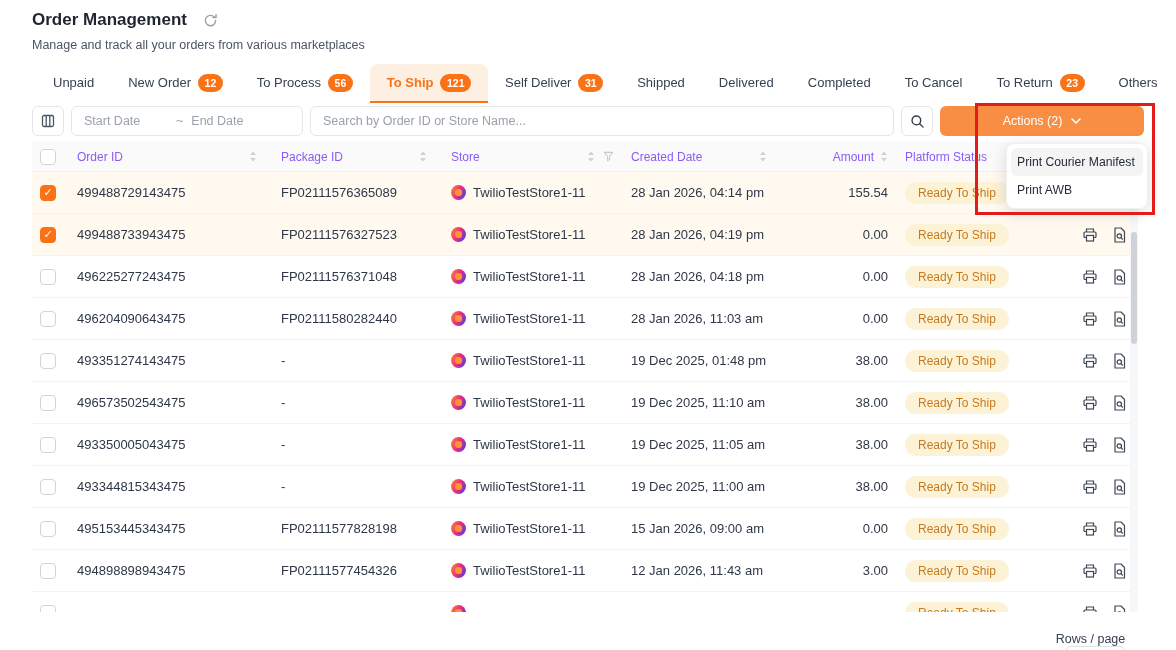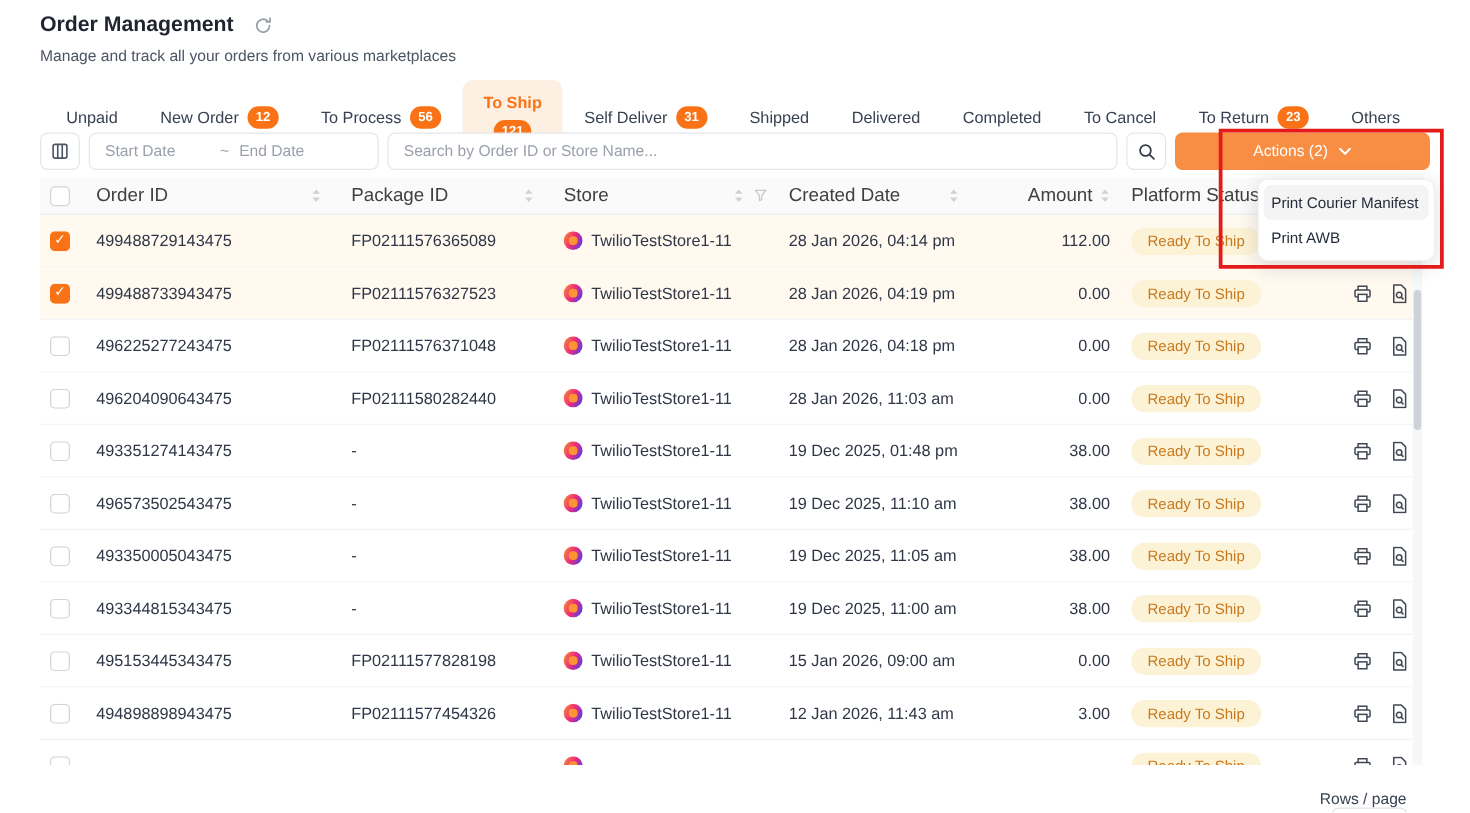--- a/index.html
+++ b/index.html
@@ -16,21 +16,21 @@
   .page-title { margin:0; font-size:17px; font-weight:700; color:#1f2430; }
   .refresh { display:flex; align-items:center; cursor:pointer; }
   .subtitle { margin:8px 0 0; font-size:12.5px; color:#4b5563; }
 
   
   .tabs { position:absolute; left:36px; top:64px; display:flex; }
   .tab { display:flex; align-items:center; gap:7px; padding:10px 17px 9px;
          font-size:13px; color:#374151; cursor:pointer;
          border-bottom:2.5px solid transparent; border-radius:8px 8px 0 0;justify-content:center; }
   .tab.active { background:var(--active_tab_bg,#fdf0e3); color:var(--accent,#f97316);
-                border-bottom-color:var(--accent,#f97316); font-weight:600;flex-direction:column; }
+                border-bottom-color:var(--accent,#f97316); font-weight:600; }
   .badge { background:var(--accent,#f97316); color:#fff; font-size:10.5px; font-weight:700;
            line-height:1; padding:3.5px 6.5px; border-radius:10px; }
 
   
   .toolbar { position:absolute; left:32px; top:106px; width:1112px; height:30px;
              display:flex; gap:7px; }
   .icon-btn { width:32px; height:30px; border:1px solid #e3e6ea; border-radius:6px;
               background:#fff; display:flex; align-items:center; justify-content:center;
               padding:0; cursor:pointer; flex:none; }
   .date-range { width:232px; height:30px; border:1px solid #e3e6ea; border-radius:6px;
@@ -46,21 +46,21 @@
                  border:none; border-radius:6px; font-size:12.5px;
                  display:flex; align-items:center; justify-content:center; gap:9px;
                  cursor:pointer; font-family:inherit; }
 
   
   .table { position:absolute; left:32px; top:142px; width:1106px; height:470px;
            overflow:hidden; }
   .thead, .row { display:grid;
     grid-template-columns:34px 204px 170px 180px 160px 112px 150px 1fr;
     align-items:center; }
-  .thead { height:30px; background:#fafafa; font-size:15px; color:#404040;
+  .thead { height:30px; background:#fafafa; font-size:12px; color:#8b5cf6;
            border-bottom:1px solid #f0f0f0;text-align:center; }
   .th { display:flex; align-items:center; padding-left:11px; gap:6px; }
   .th .sort { margin-left:auto; margin-right:13px; display:flex; }
   .th .sort.tight { margin-left:0; margin-right:0; }
   .th-store .sort { margin-left:auto; margin-right:0; }
   .th-store .filter { margin-right:6px; margin-left:2px; display:flex; }
   .th-amount { justify-content:flex-end; padding-right:4px; padding-left:0; }
   .row { height:42px; background:#fff; border-bottom:1px solid #f2f3f5;
          font-size:13px; color:#2f3747; }
   .row.selected { background:var(--selected_row_bg,#fff9f0); }
@@ -264,21 +264,21 @@
         <div class="cell cbcell">
           <div class="cb checked"></div>
         </div>
         <div class="cell">499488729143475</div>
         <div class="cell">FP02111576365089</div>
         <div class="cell store-cell">
           <span class="store-ic"></span>
           <span>TwilioTestStore1-11</span>
         </div>
         <div class="cell">28 Jan 2026, 04:14 pm</div>
-        <div class="cell amount-cell">112.00</div>
+        <div class="cell amount-cell">155.54</div>
         <div class="cell status-cell"><span class="pill">Ready To Ship</span></div>
         <div class="cell acts">
           <span class="act">
             <svg width="16" height="16" viewBox="0 0 16 16" fill="none" stroke="#3f4754" stroke-width="1.2">
               <path d="M4.5 5V2h7v3"></path>
               <rect x="2" y="5" width="12" height="5.5" rx="1"></rect>
               <rect x="4.5" y="8.5" width="7" height="5.5" fill="#fff"></rect>
             </svg>
           </span>
           <span class="act">

